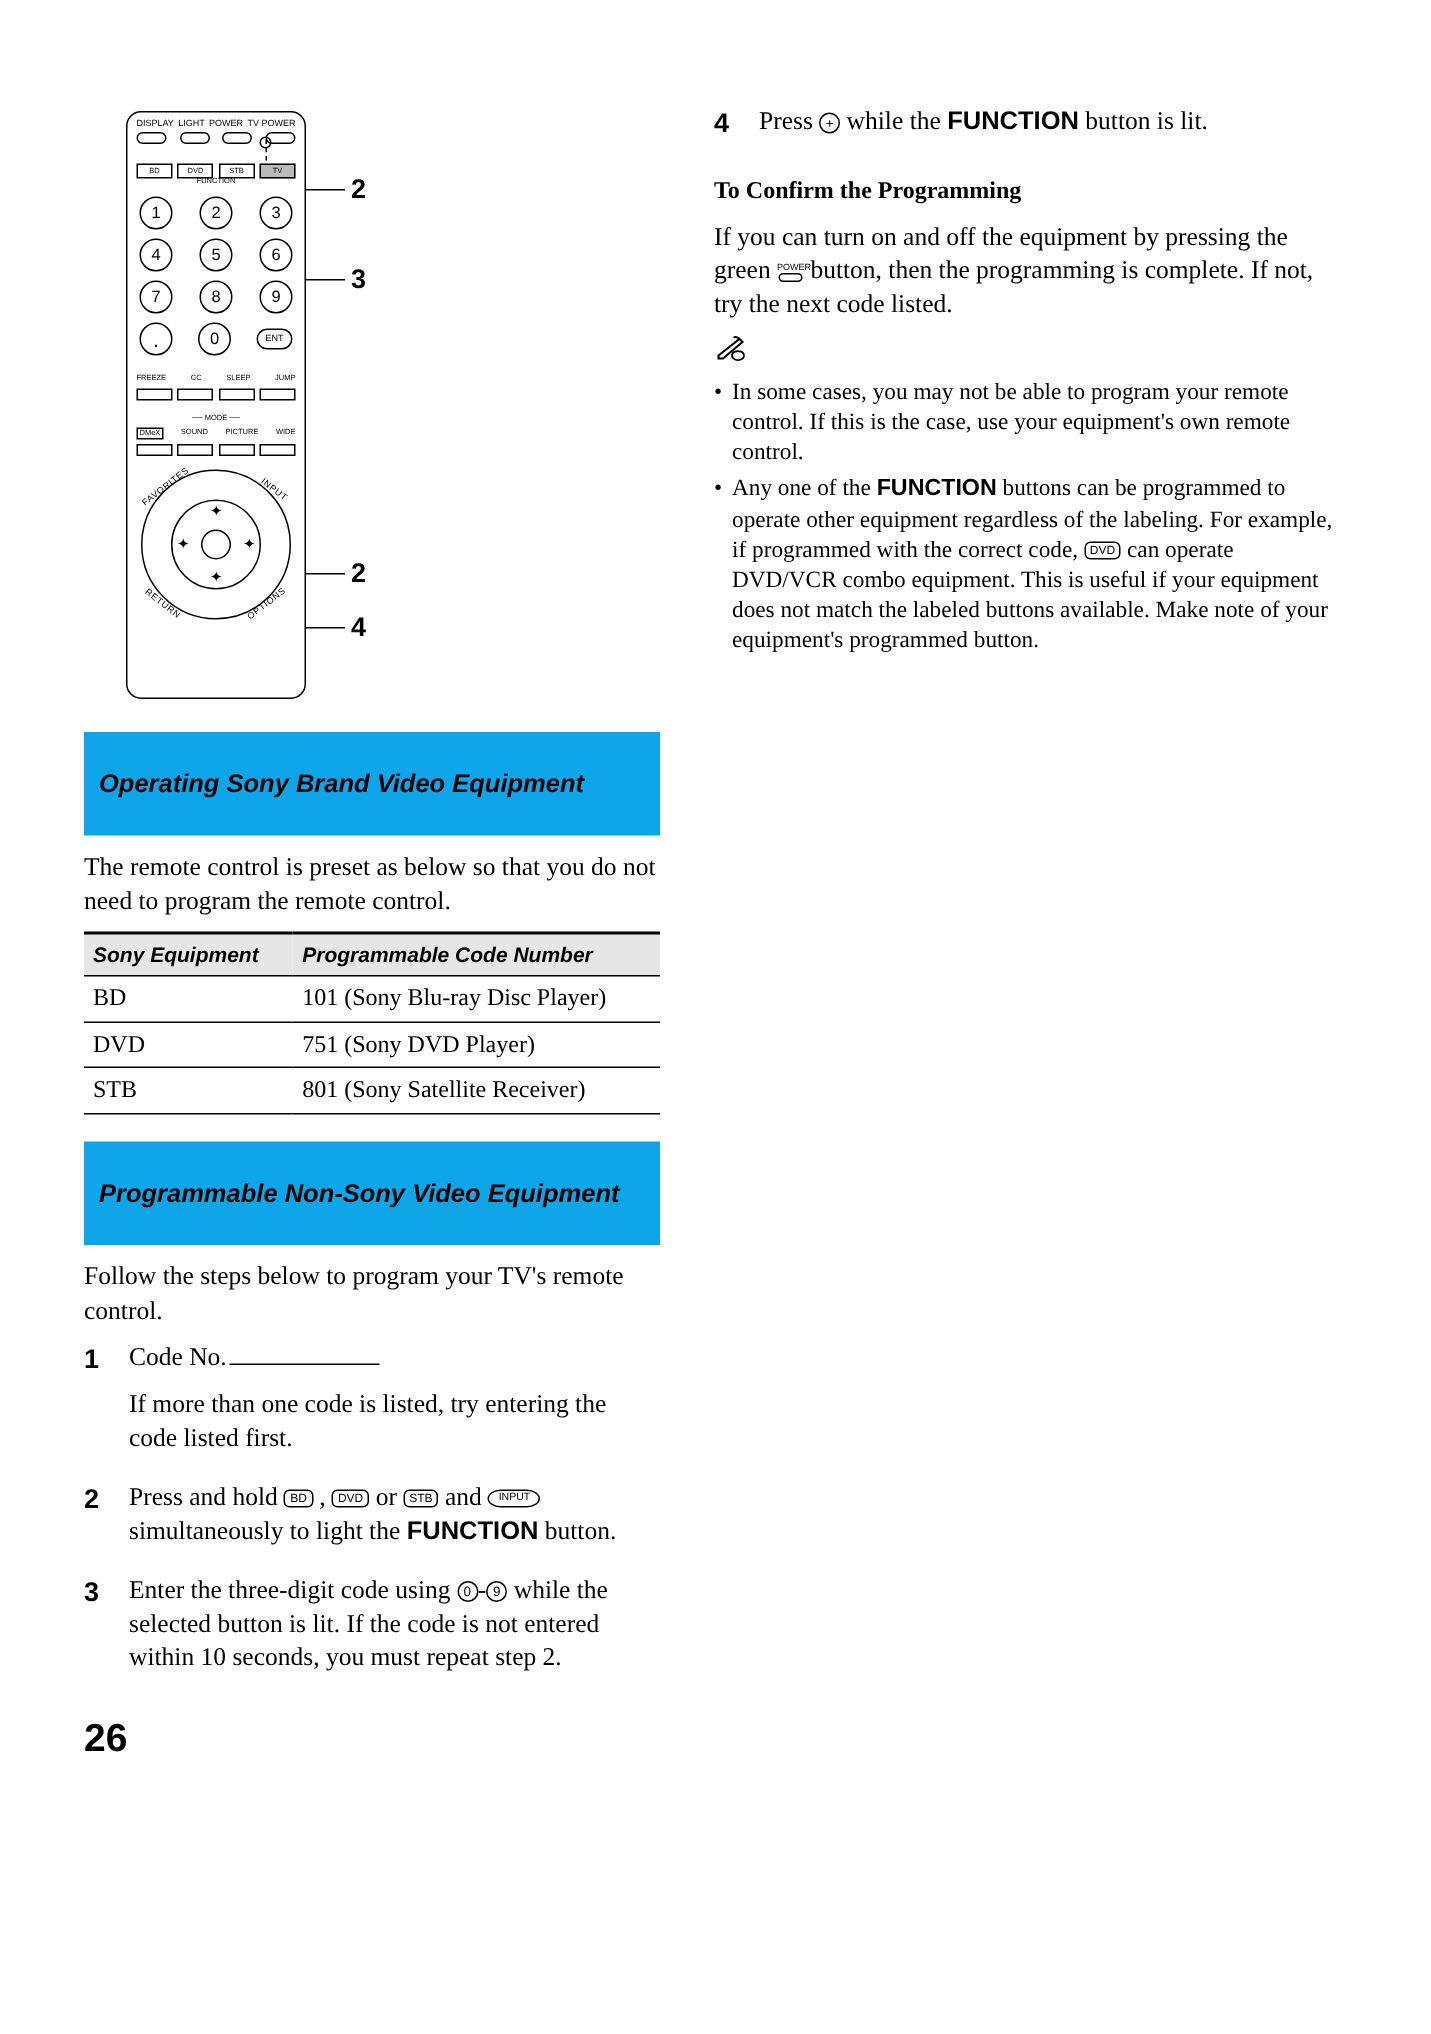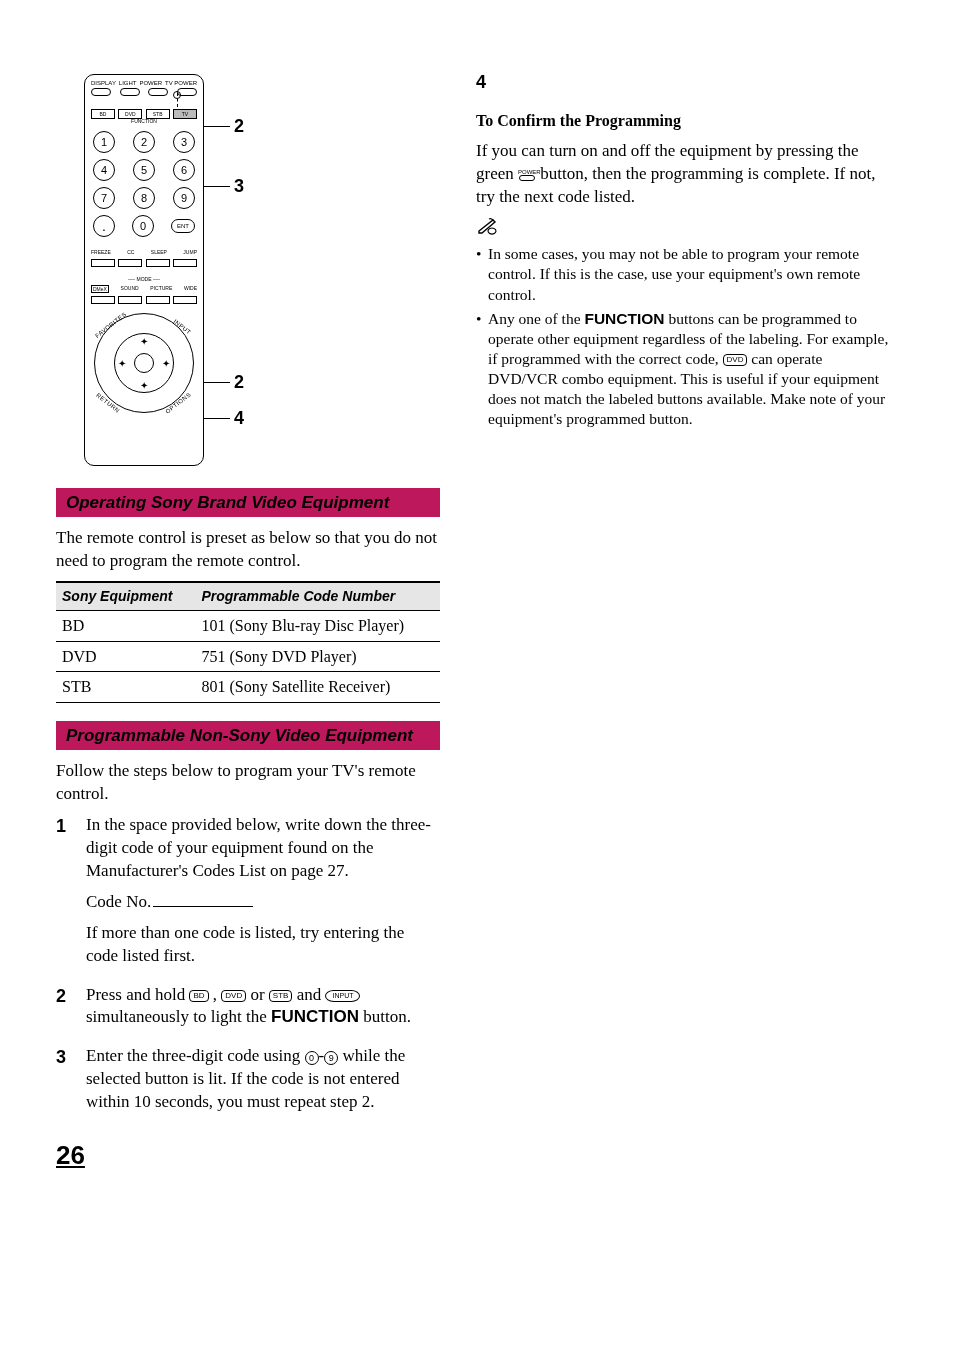--- a/index.html
+++ b/index.html
@@ -21,32 +21,31 @@
     font-style: italic;
     font-size: 24px;
     line-height: 1.2;
     margin-bottom: 18px;
   }
   h2.sub-title {
     font-family: Arial, Helvetica, sans-serif;
     font-weight: bold;
     font-style: italic;
     font-size: 17px;
-    background: #be185d;
-    padding: 4px 10px;
+    background: #0ea5e9;
+    padding: 24px 10px;
     margin: 18px 0 10px 0;
     line-height: 1.25;
   }
   .body-text { font-size: 17px; margin-bottom: 8px; }
   .page-number {
     font-family: Arial, Helvetica, sans-serif;
     font-weight: bold;
     font-size: 26px;
     margin-top: 16px;
-    text-decoration: underline;
   }
 
   
   table.codes { width: 100%; border-collapse: collapse; margin-top: 8px; }
   table.codes th {
     font-family: Arial, Helvetica, sans-serif;
     font-weight: bold;
     font-style: italic;
     font-size: 14px;
     text-align: left;
@@ -303,21 +302,20 @@
         </tr>
       </tbody>
     </table>
 
     <h2 class="sub-title">Programmable Non-Sony Video Equipment</h2>
     <p class="body-text">Follow the steps below to program your TV's remote control.</p>
 
     <div class="step">
       <div class="step-num">1</div>
       <div class="step-body">
-        <p>In the space provided below, write down the three-digit code of your equipment found on the Manufacturer's Codes List on page 27.</p>
         <p><span>Code No.</span><span class="underline-field"></span></p>
         <p>If more than one code is listed, try entering the code listed first.</p>
       </div>
     </div>
 
     <div class="step">
       <div class="step-num">2</div>
       <div class="step-body">
         <p>
           <span>Press and hold </span><span class="pill">BD</span><span> , </span><span class="pill">DVD</span><span> or </span><span class="pill">STB</span><span> and </span><span class="input-oval">INPUT</span><span> simultaneously to light the </span><span class="bold-sans">FUNCTION</span><span> button.</span>
@@ -334,20 +332,23 @@
       </div>
     </div>
 
     <div class="page-number">26</div>
   </div>
 
   <div class="col-right">
     <div class="step">
       <div class="step-num">4</div>
       <div class="step-body">
+        <p>
+          <span>Press </span><span class="circled">+</span><span> while the </span><span class="bold-sans">FUNCTION</span><span> button is lit.</span>
+        </p>
       </div>
     </div>
 
     <h3 class="sub-head">To Confirm the Programming</h3>
     <p class="body-text">
       <span>If you can turn on and off the equipment by pressing the green </span><span class="power-stub"><span class="pt">POWER</span><span class="po"></span></span><span> button, then the programming is complete. If not, try the next code listed.</span>
     </p>
 
     <div class="note-icon">
       <svg width="26" height="18" viewBox="0 0 26 18">

